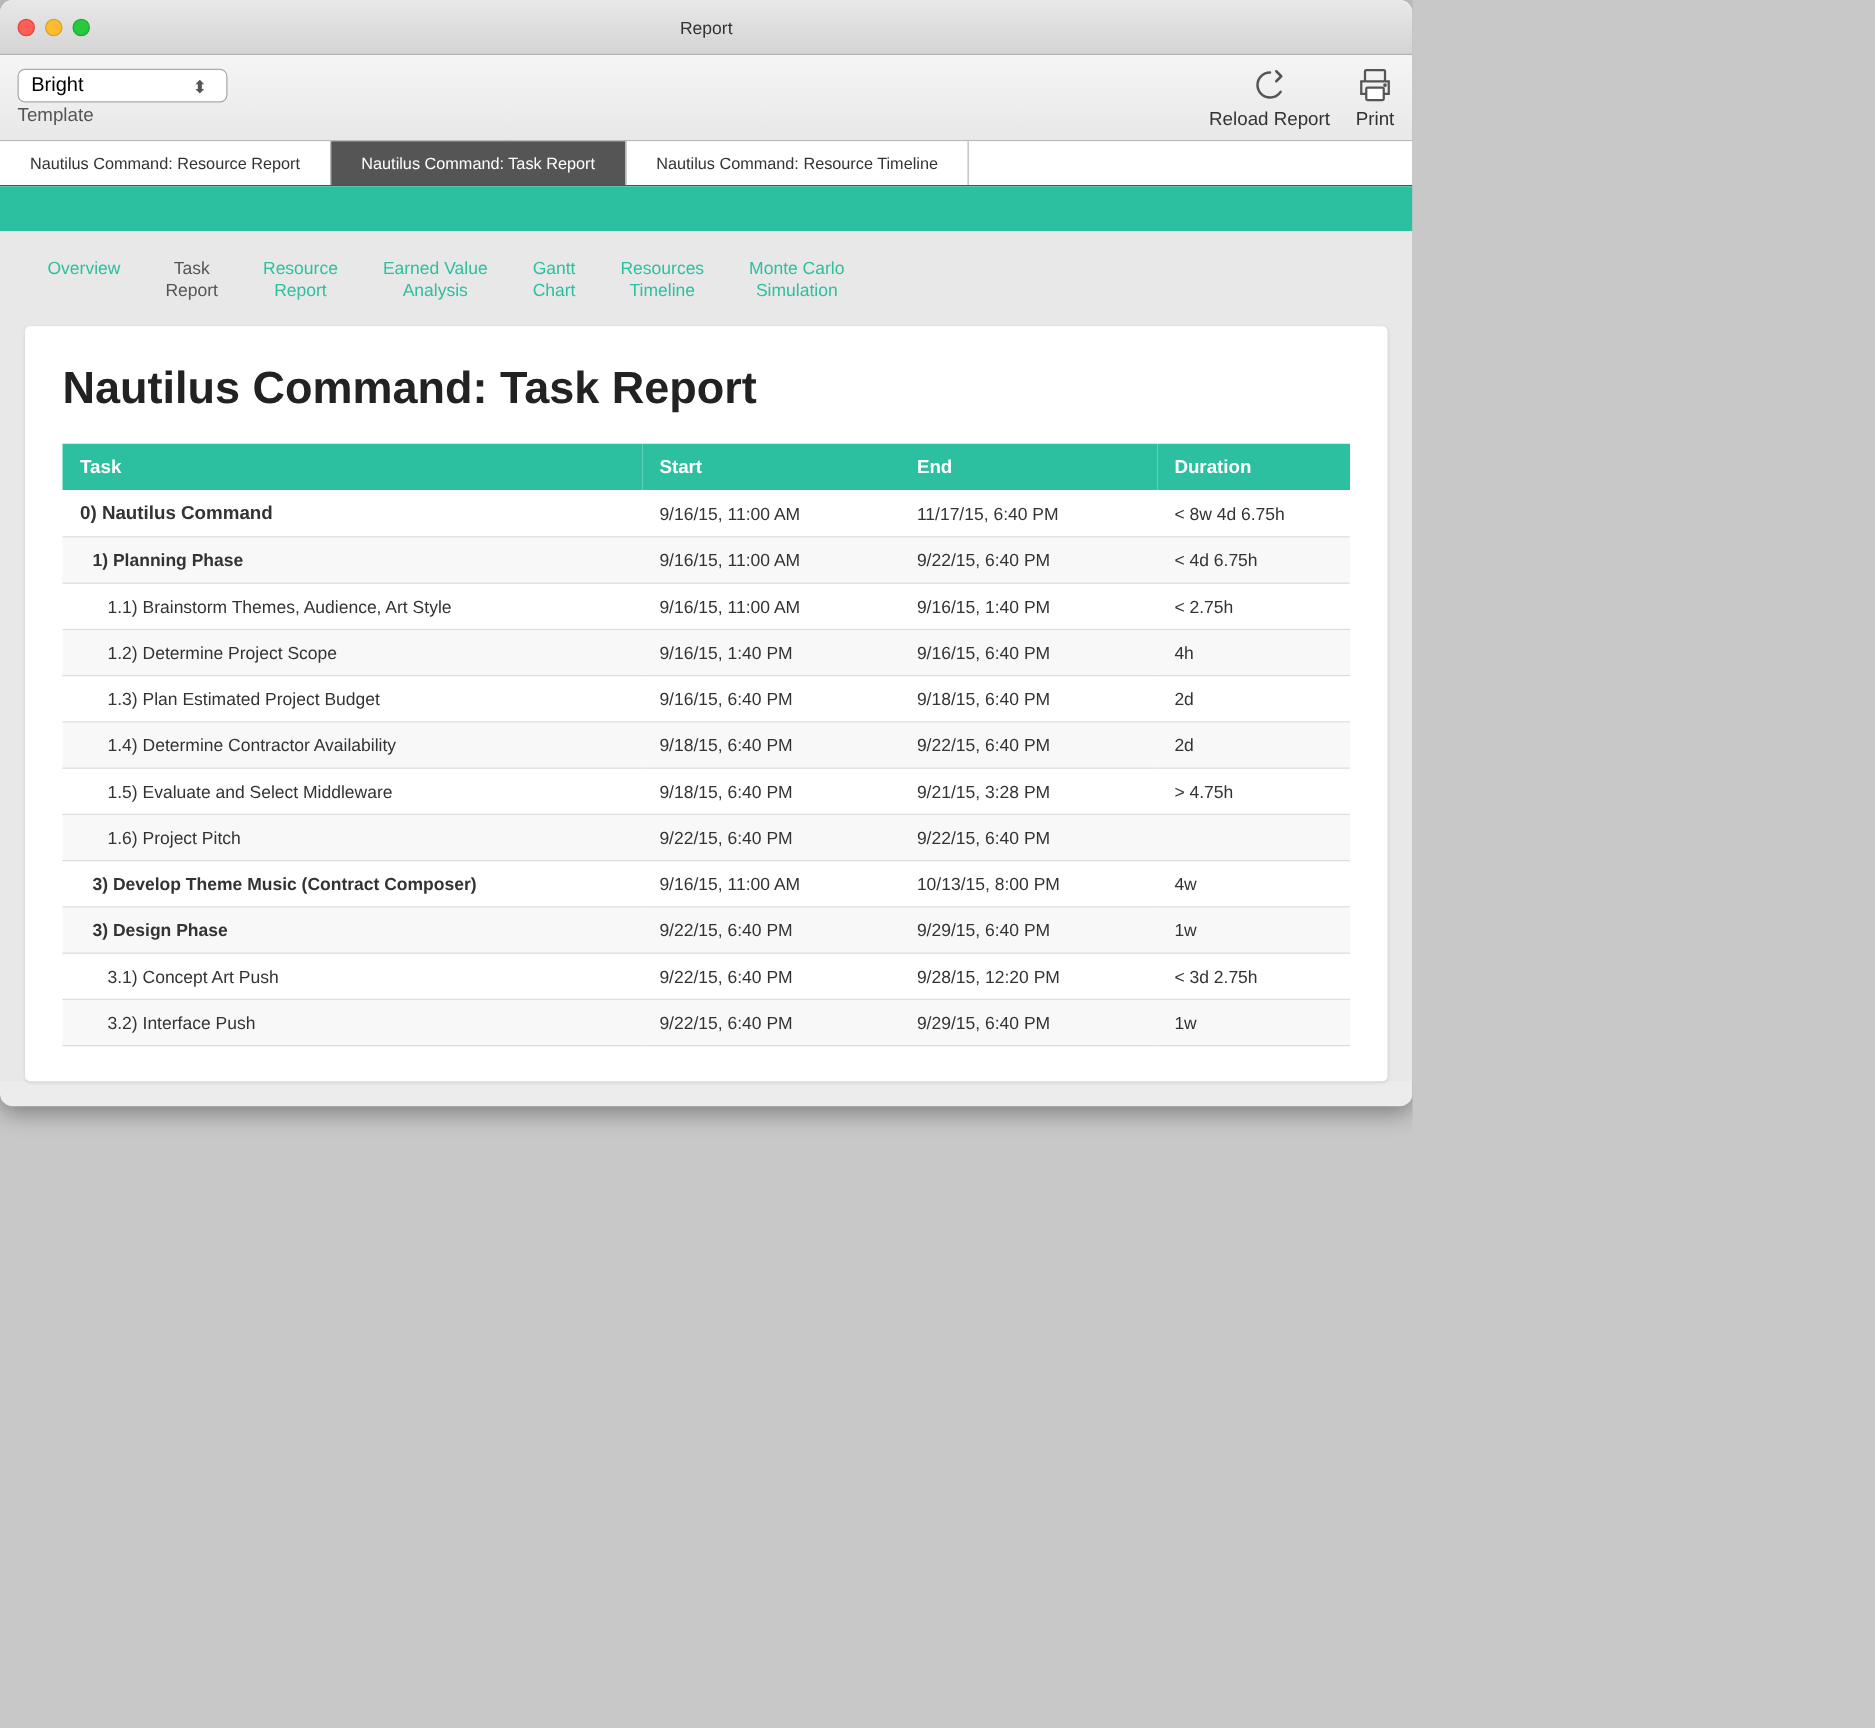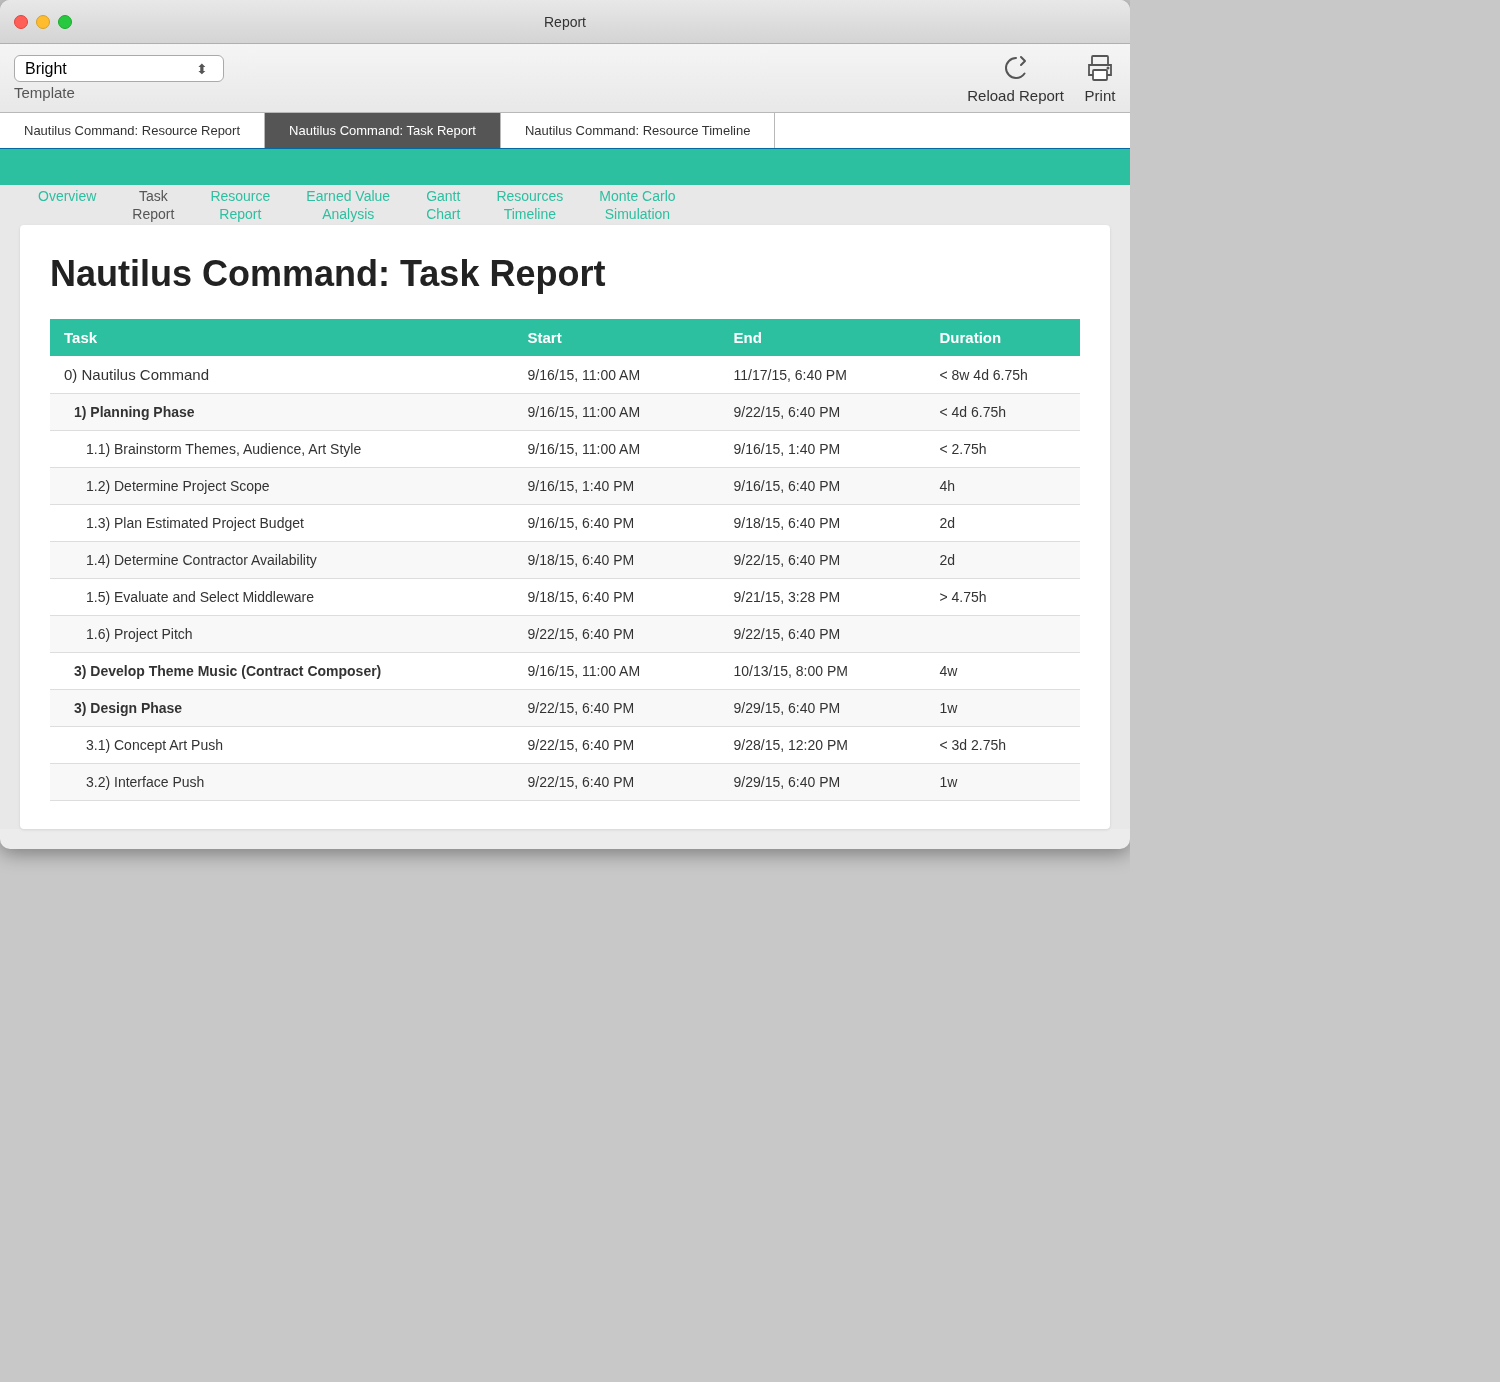--- a/index.html
+++ b/index.html
@@ -77,21 +77,21 @@
 
     .template-select {
       appearance: none;
       background: white;
       border: 1px solid #aaa;
       border-radius: 6px;
       padding: 4px 30px 4px 10px;
       font-size: 16px;
       font-weight: 400;
       color: #000;
-      width: 210px;
+      width: 168px;
       cursor: pointer;
     }
 
     .select-arrows {
       font-size: 14px;
       color: #555;
       margin-left: -28px;
       pointer-events: none;
       z-index: 1;
     }
@@ -163,21 +163,21 @@
     .green-header-bar {
       background: #2cbfa0;
       height: 36px;
       width: 100%;
     }
 
     
     .report-nav {
       display: flex;
       gap: 0;
-      padding: 2px 20px;
+      padding: 20px 20px;
       background: #e8e8e8;
       align-items: flex-start;
     }
 
     .nav-link {
       font-size: 14px;
       color: #2cbfa0;
       cursor: pointer;
       padding: 0 18px;
       text-align: center;
@@ -240,21 +240,21 @@
       padding: 10px 14px;
       color: #333;
       font-size: 14px;
     }
 
     .task-table tbody td:first-child {
       min-width: 300px;
     }
 
     .row-level-0 td:first-child {
-      font-weight: 400;
+      font-weight: 700;
       font-size: 15px;
     }
 
     .row-level-1 td:first-child {
       font-weight: 700;
       font-size: 14px;
       padding-left: 24px;
     }
 
     .row-level-2 td:first-child {

